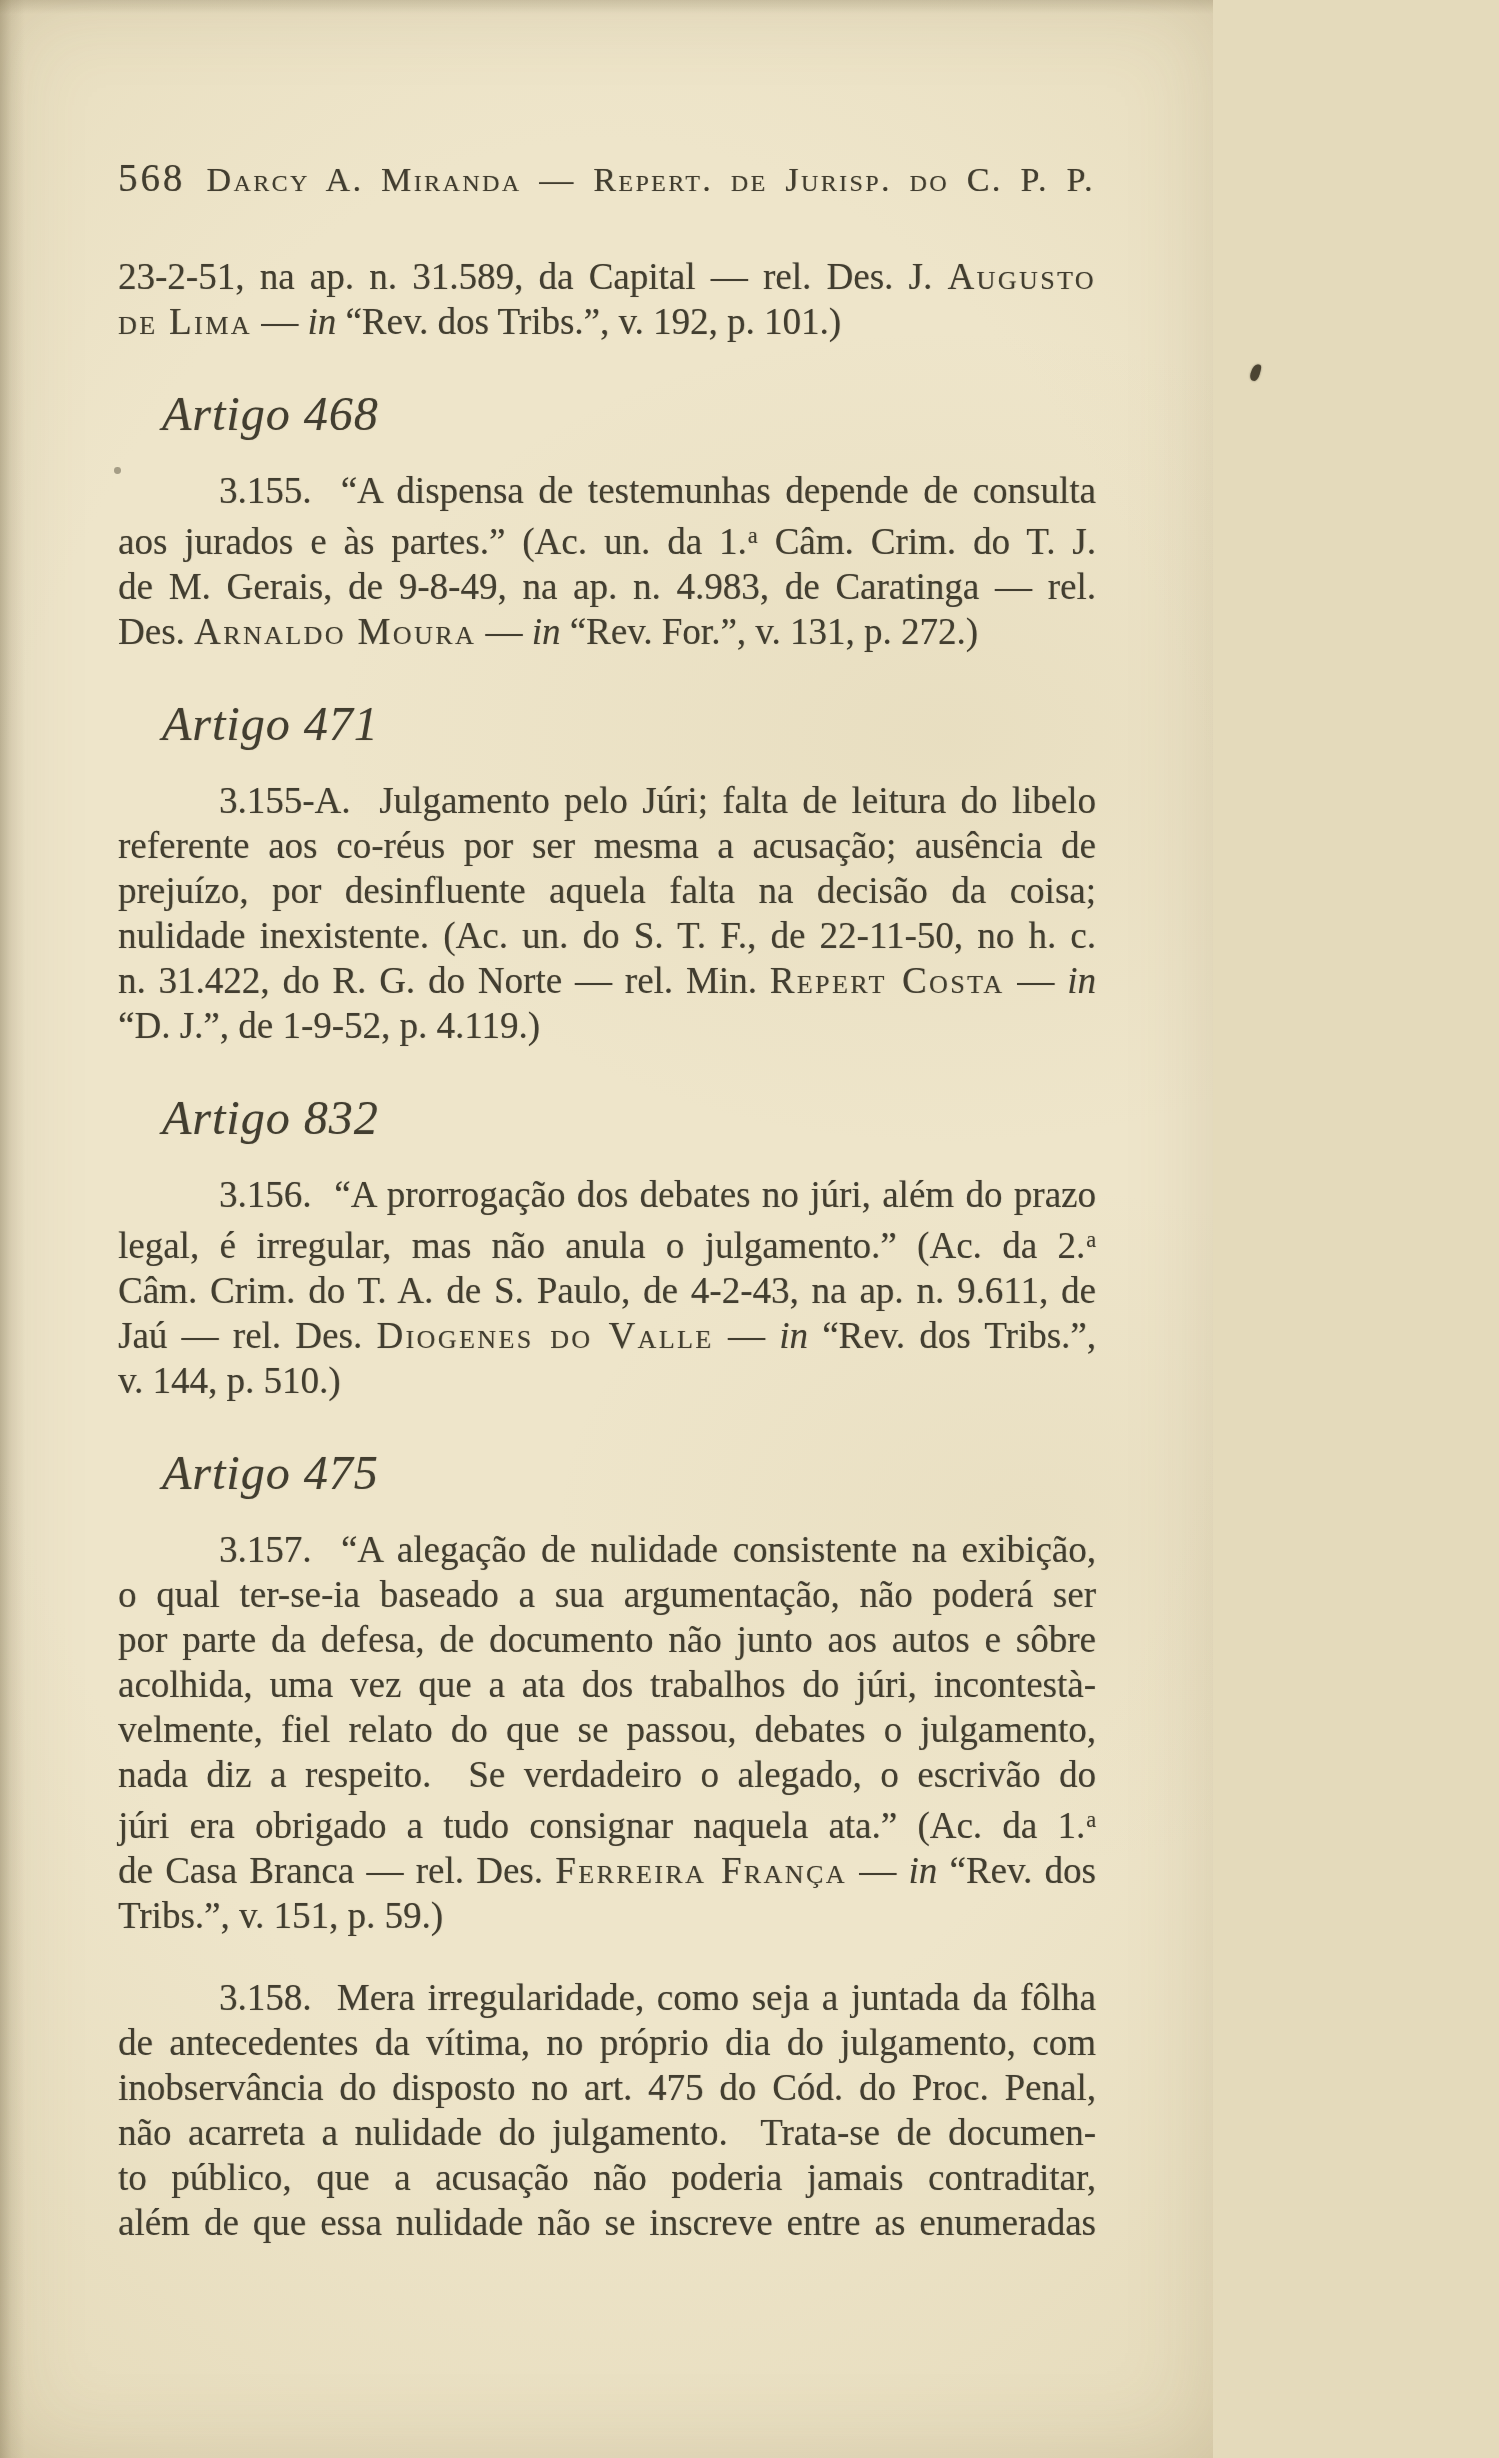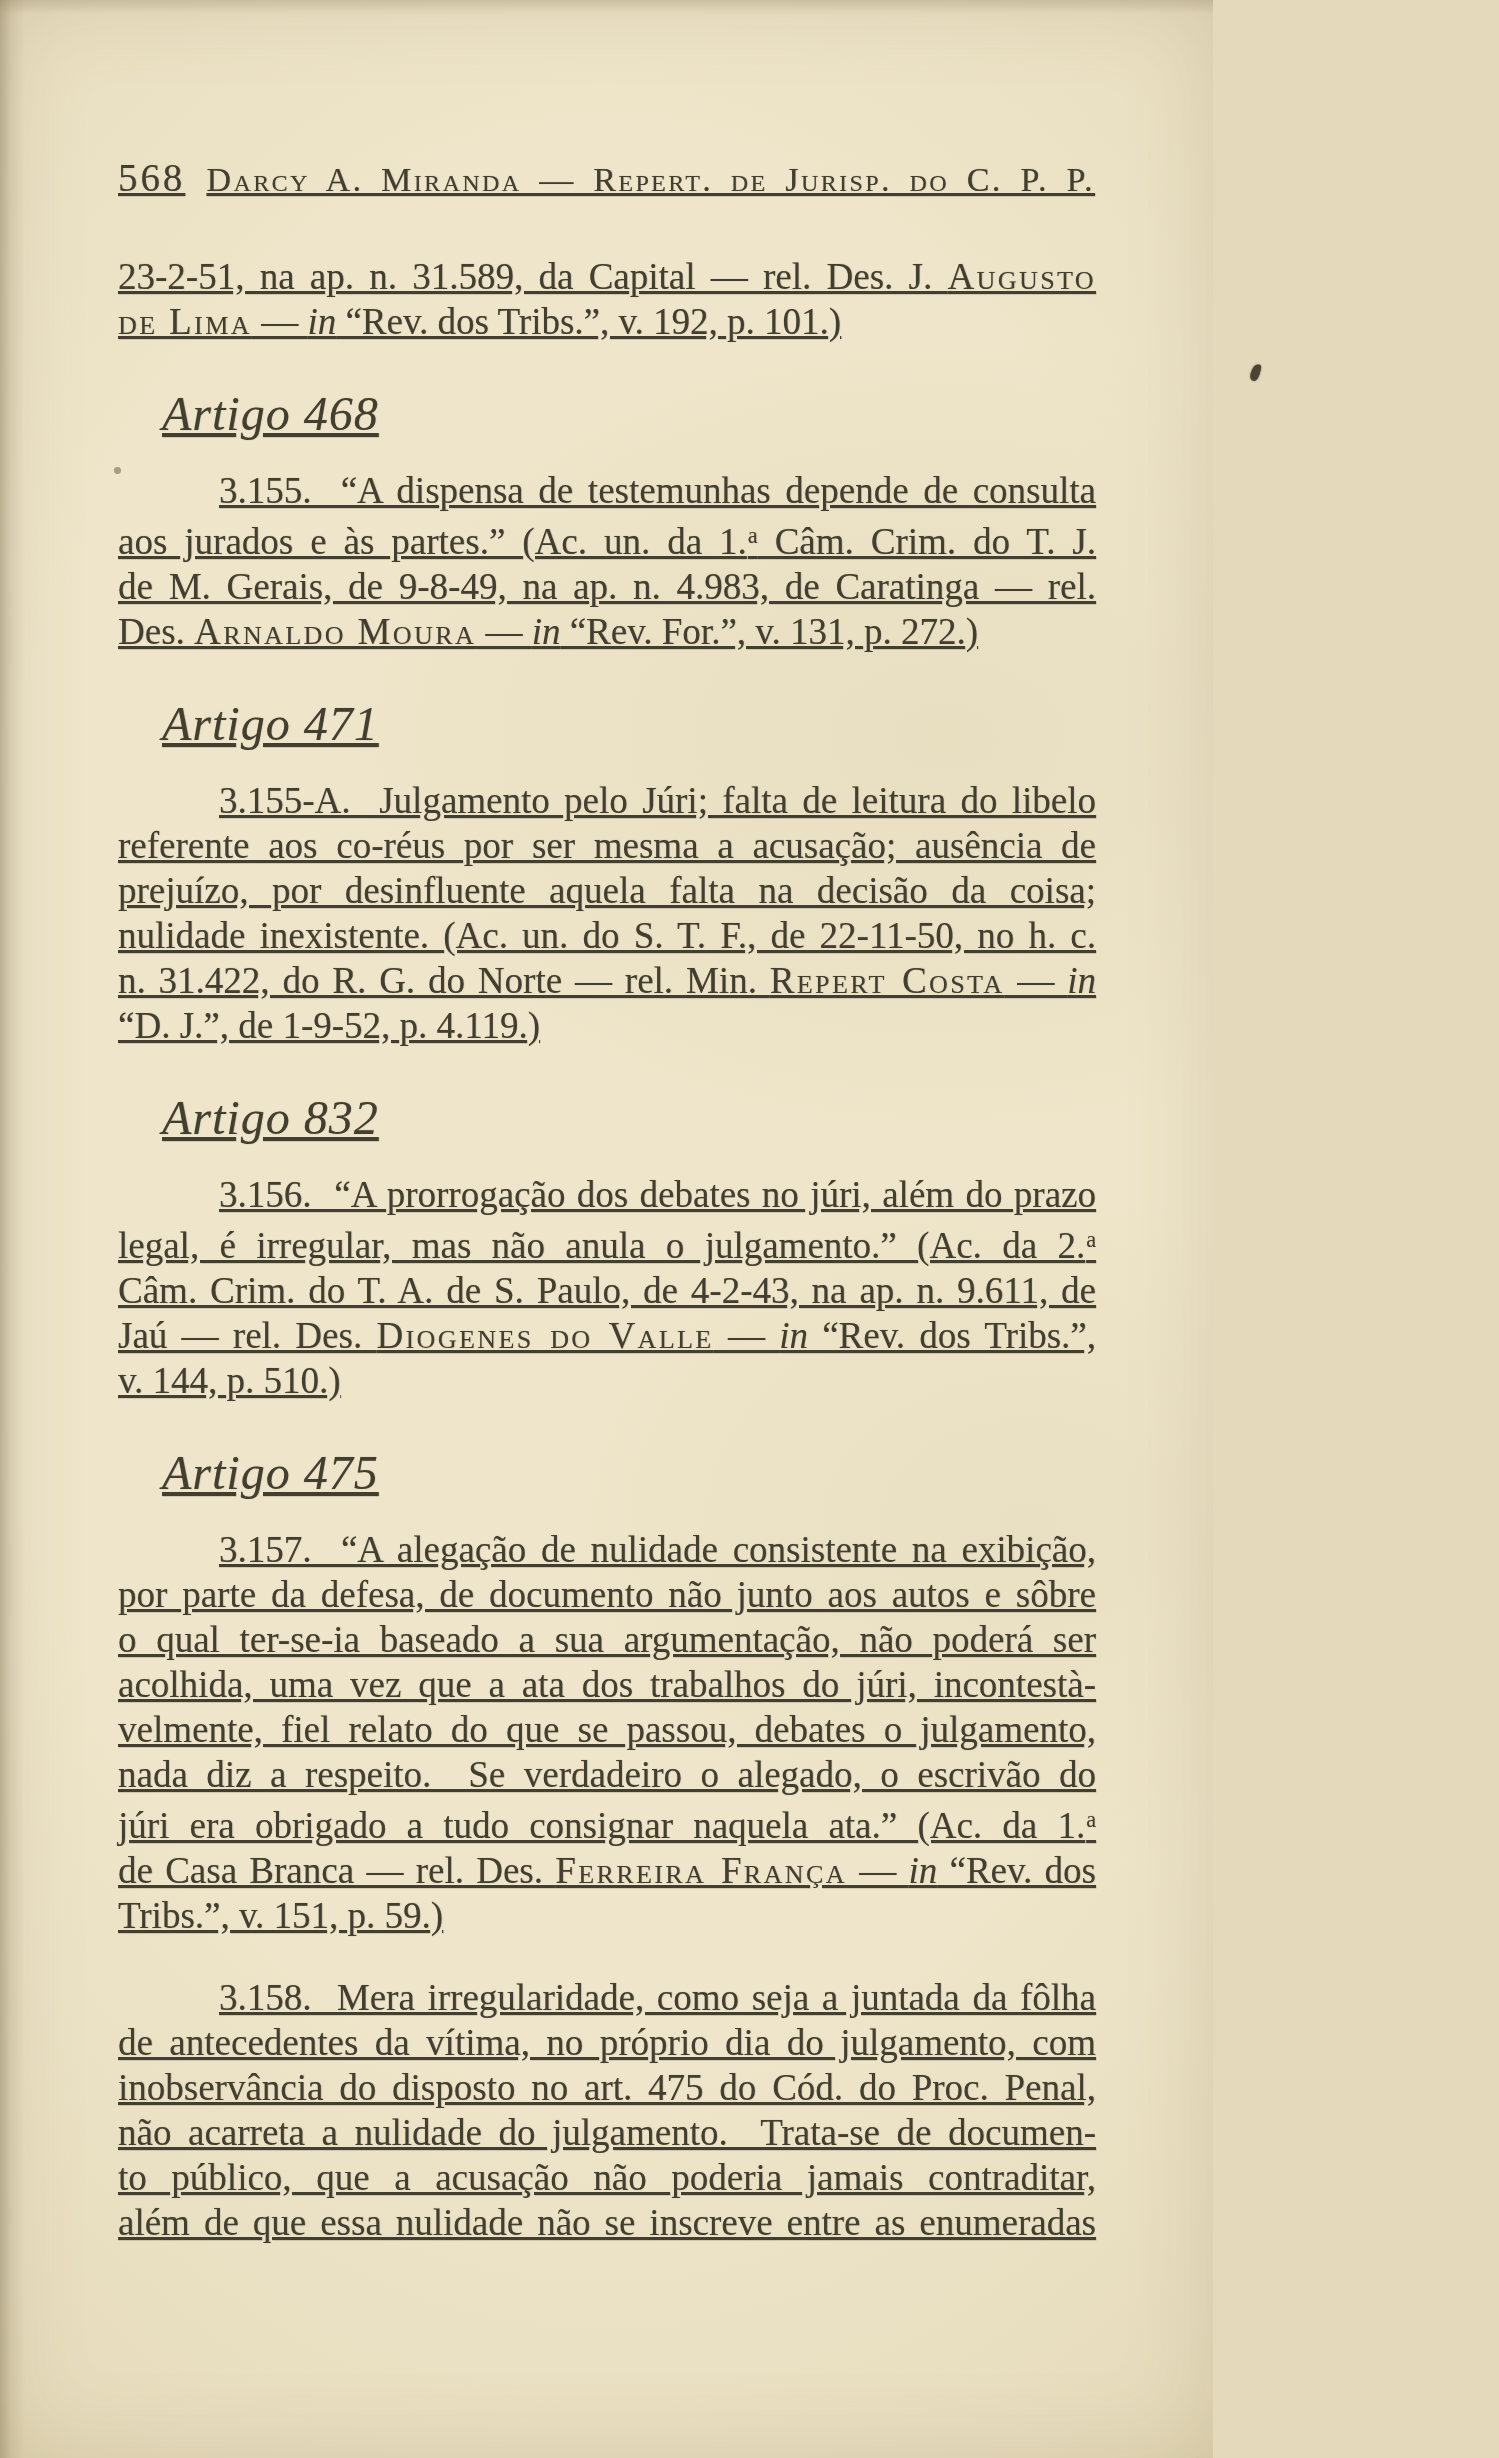--- a/index.html
+++ b/index.html
@@ -12,21 +12,20 @@
   .page {
     position: relative;
     width: 1213px; height: 2459px;
     background:
       radial-gradient(ellipse 878px 585px at 78% 30%, rgba(197,182,136,0.14), rgba(197,182,136,0) 70%),
       radial-gradient(ellipse 683px 488px at 85% 62%, rgba(197,182,136,0.12), rgba(197,182,136,0) 70%),
       radial-gradient(ellipse 1170px 1755px at 50% 45%, #eee5ca 55%, #e7ddbe 85%, #e0d5b2 100%),
       #e9dfc2;
     box-shadow: inset 0 0 88px rgba(120,102,60,0.18);
     color: #423e30;
-    text-decoration: underline;
   }
   .page::before { 
     content: ""; position: absolute; left: 0; top: 0; bottom: 0; width: 25px;
     background: linear-gradient(to right, rgba(95,82,50,0.30), rgba(95,82,50,0.10) 45%, rgba(95,82,50,0));
     pointer-events: none;
   }
   .page::after { 
     content: ""; position: absolute; left: 0; top: 0; right: 0; height: 13.7px;
     background: linear-gradient(to bottom, rgba(95,82,50,0.18), rgba(95,82,50,0));
     pointer-events: none;
@@ -116,22 +115,22 @@
       <div class="para">
         <div class="line just first">3.156.&nbsp; “A prorrogação dos debates no júri, além do prazo</div>
         <div class="line just">legal, é irregular, mas não anula o julgamento.” (Ac. da 2.<span class="sup">a</span></div>
         <div class="line just">Câm. Crim. do T. A. de S. Paulo, de 4-2-43, na ap. n. 9.611, de</div>
         <div class="line just">Jaú — rel. Des. <span class="sc">Diogenes do Valle</span> — <span class="it">in</span> “Rev. dos Tribs.”,</div>
         <div class="line">v. 144, p. 510.)</div>
       </div>
       <div class="heading"><em>Artigo 475</em></div>
       <div class="para">
         <div class="line just first">3.157.&nbsp; “A alegação de nulidade consistente na exibição,</div>
+        <div class="line just">o qual ter-se-ia baseado a sua argumentação, não poderá ser</div>
         <div class="line just">por parte da defesa, de documento não junto aos autos e sôbre</div>
-        <div class="line just">o qual ter-se-ia baseado a sua argumentação, não poderá ser</div>
         <div class="line just">acolhida, uma vez que a ata dos trabalhos do júri, incontestà-</div>
         <div class="line just">velmente, fiel relato do que se passou, debates o julgamento,</div>
         <div class="line just">nada diz a respeito.&nbsp; Se verdadeiro o alegado, o escrivão do</div>
         <div class="line just">júri era obrigado a tudo consignar naquela ata.” (Ac. da 1.<span class="sup">a</span></div>
         <div class="line just">de Casa Branca — rel. Des. <span class="sc">Ferreira França</span> — <span class="it">in</span> “Rev. dos</div>
         <div class="line">Tribs.”, v. 151, p. 59.)</div>
       </div>
       <div class="para spaced">
         <div class="line just first">3.158.&nbsp; Mera irregularidade, como seja a juntada da fôlha</div>
         <div class="line just">de antecedentes da vítima, no próprio dia do julgamento, com</div>

